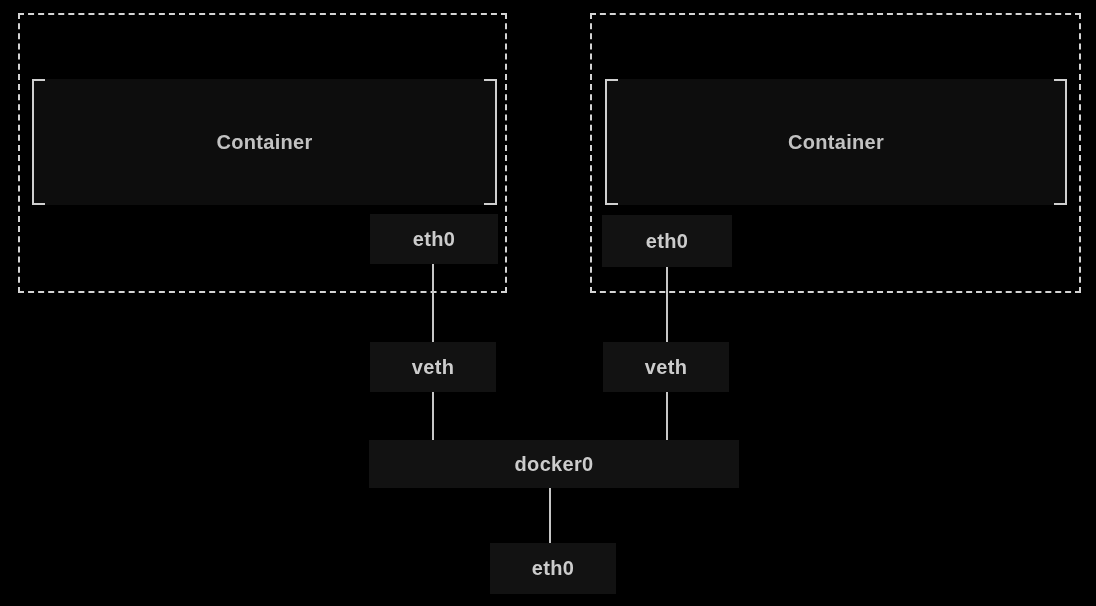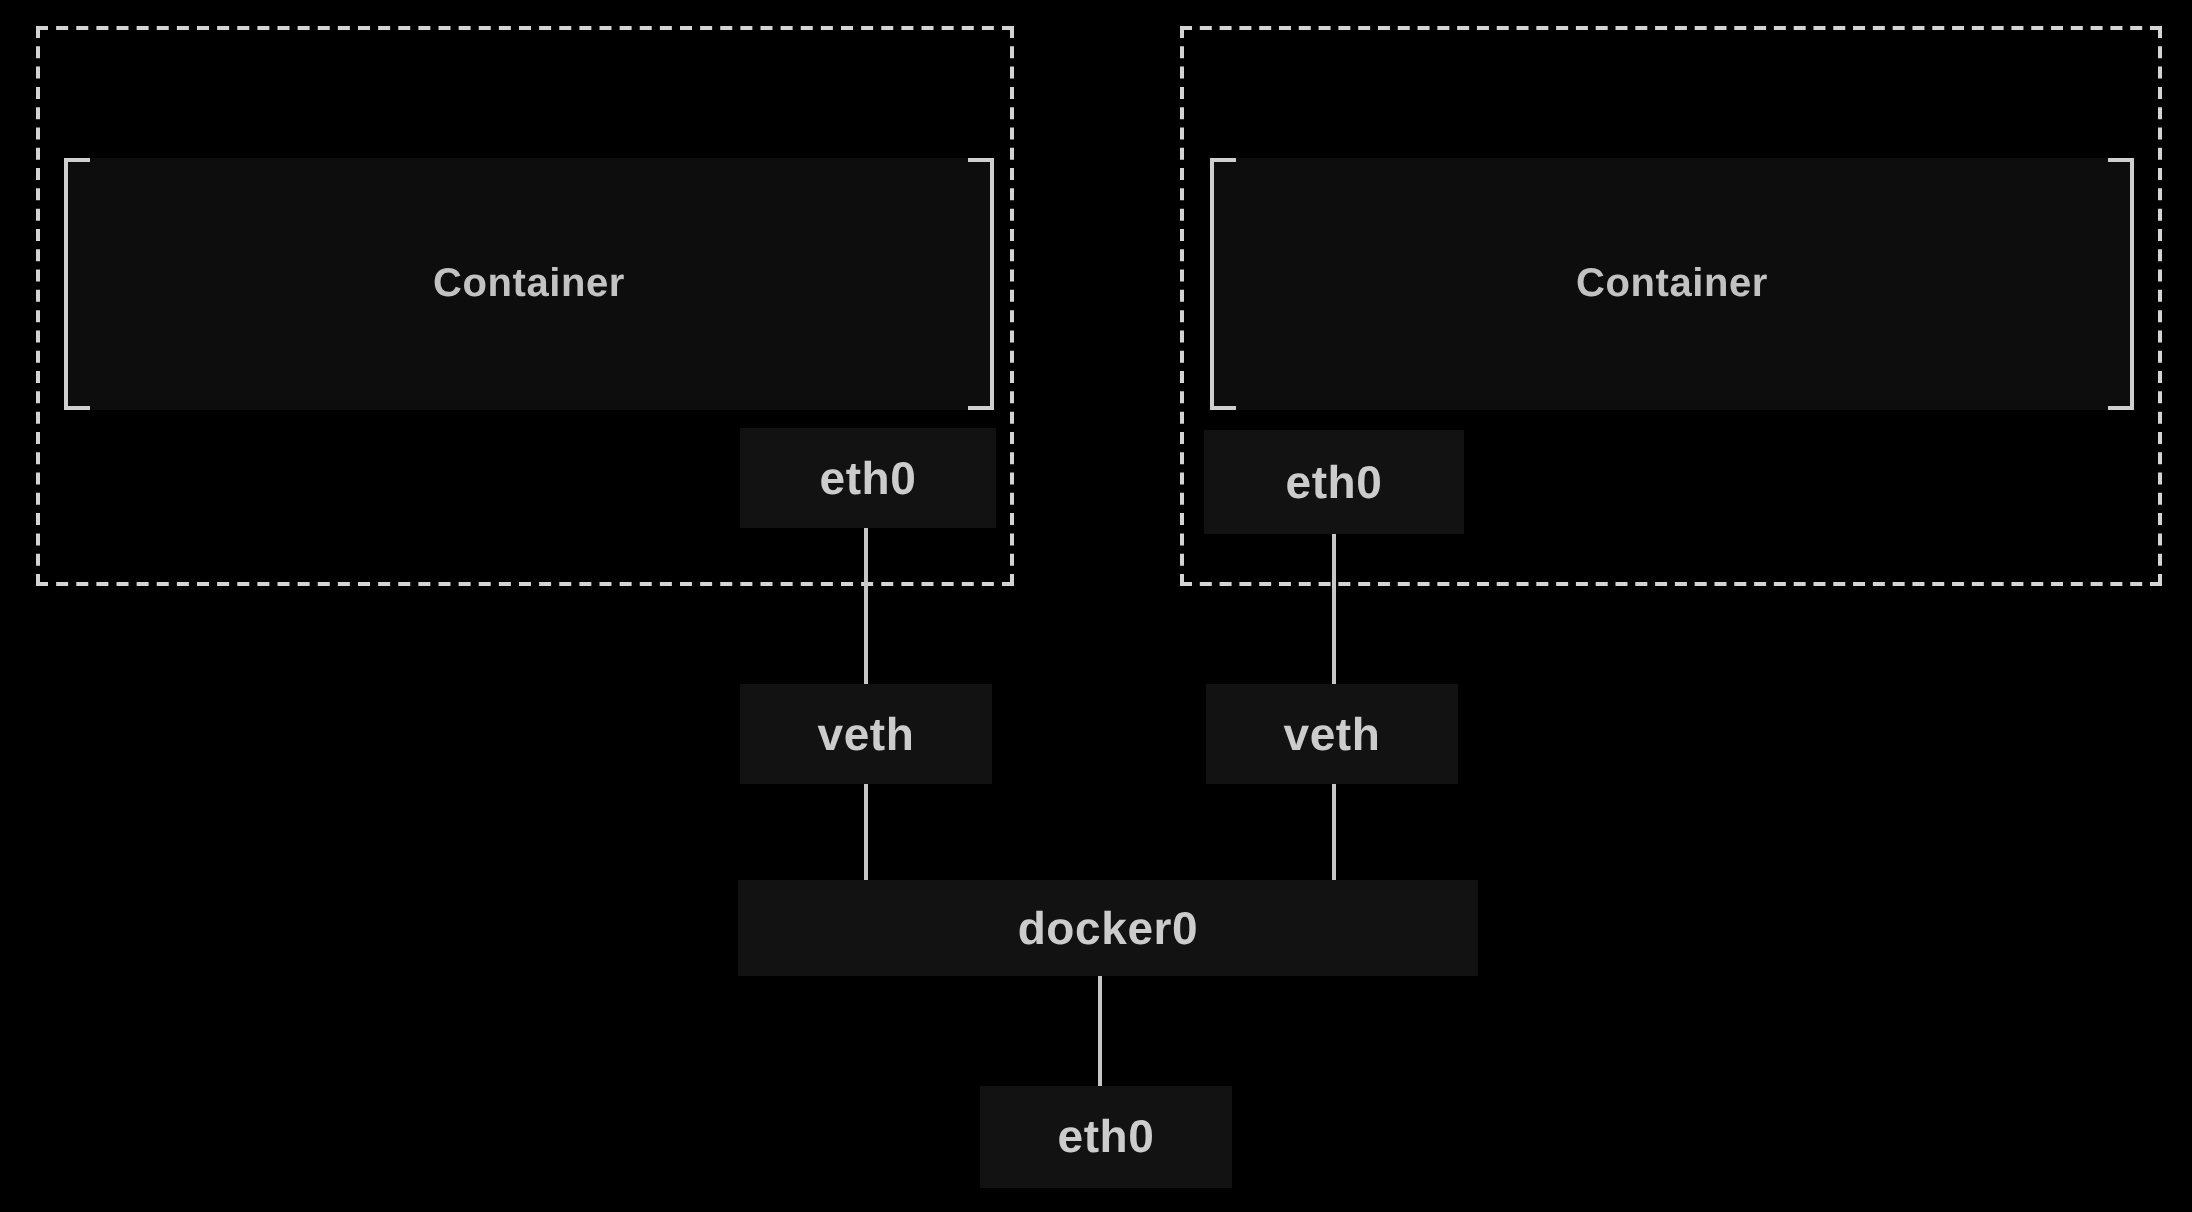--- a/index.html
+++ b/index.html
@@ -68,21 +68,21 @@
   .node-box {
     position: absolute;
     background: #121212;
     display: flex;
     align-items: center;
     justify-content: center;
     box-sizing: border-box;
   }
   .node-label {
     color: #cccccc;
-    font-size: 23px;
+    font-size: 20px;
     font-weight: 700;
     letter-spacing: 0.3px;
   }
   #eth0-left   { left: 370px; top: 214px; width: 128px; height: 50px; }
   #eth0-right  { left: 602px; top: 215px; width: 130px; height: 52px; }
   #veth-left   { left: 370px; top: 342px; width: 126px; height: 50px; }
   #veth-right  { left: 603px; top: 342px; width: 126px; height: 50px; }
   #docker0     { left: 369px; top: 440px; width: 370px; height: 48px; }
   #eth0-host   { left: 490px; top: 543px; width: 126px; height: 51px; }
 

